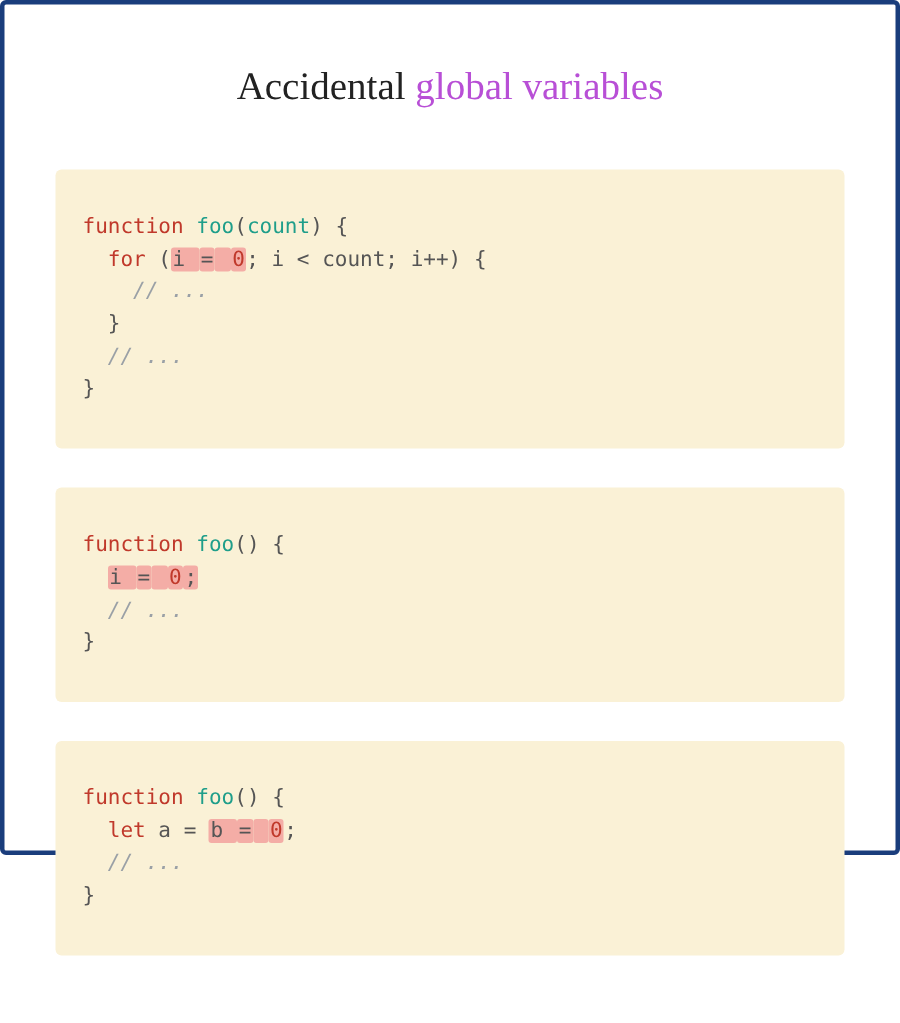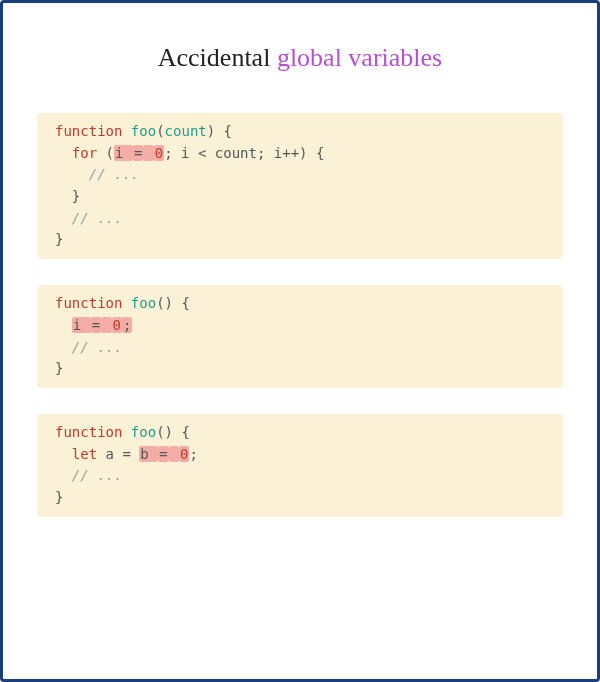--- a/index.html
+++ b/index.html
@@ -6,40 +6,40 @@
     margin: 0;
     padding: 0;
     width: 600px;
     height: 682px;
     background: #fff;
     font-family: Georgia, 'Times New Roman', serif;
   }
   .frame {
     box-sizing: border-box;
     width: 600px;
-    height: 682px;
+    height: 570px;
     border: 3px solid #1a3d7c;
     border-radius: 4px;
     padding: 40px 34px 30px 34px;
     position: relative;
   }
   .title {
     text-align: center;
     font-size: 26px;
     margin: 0 0 40px 0;
     font-weight: normal;
     color: #222;
   }
   .title .accent {
     color: #b84fd6;
   }
   .codeblock {
     background: #faf1d6;
     border-radius: 4px;
-    padding: 8px 18px;
+    padding: 28px 18px;
     margin: 0 0 26px 0;
     font-family: ui-monospace, SFMono-Regular, Menlo, Consolas, monospace;
     font-size: 14px;
     line-height: 1.55;
     color: #333;
     white-space: pre;
   }
   .kw   { color: #c0392b; }   
   .fn   { color: #1f9e8a; }   
   .id   { color: #1f9e8a; }   

